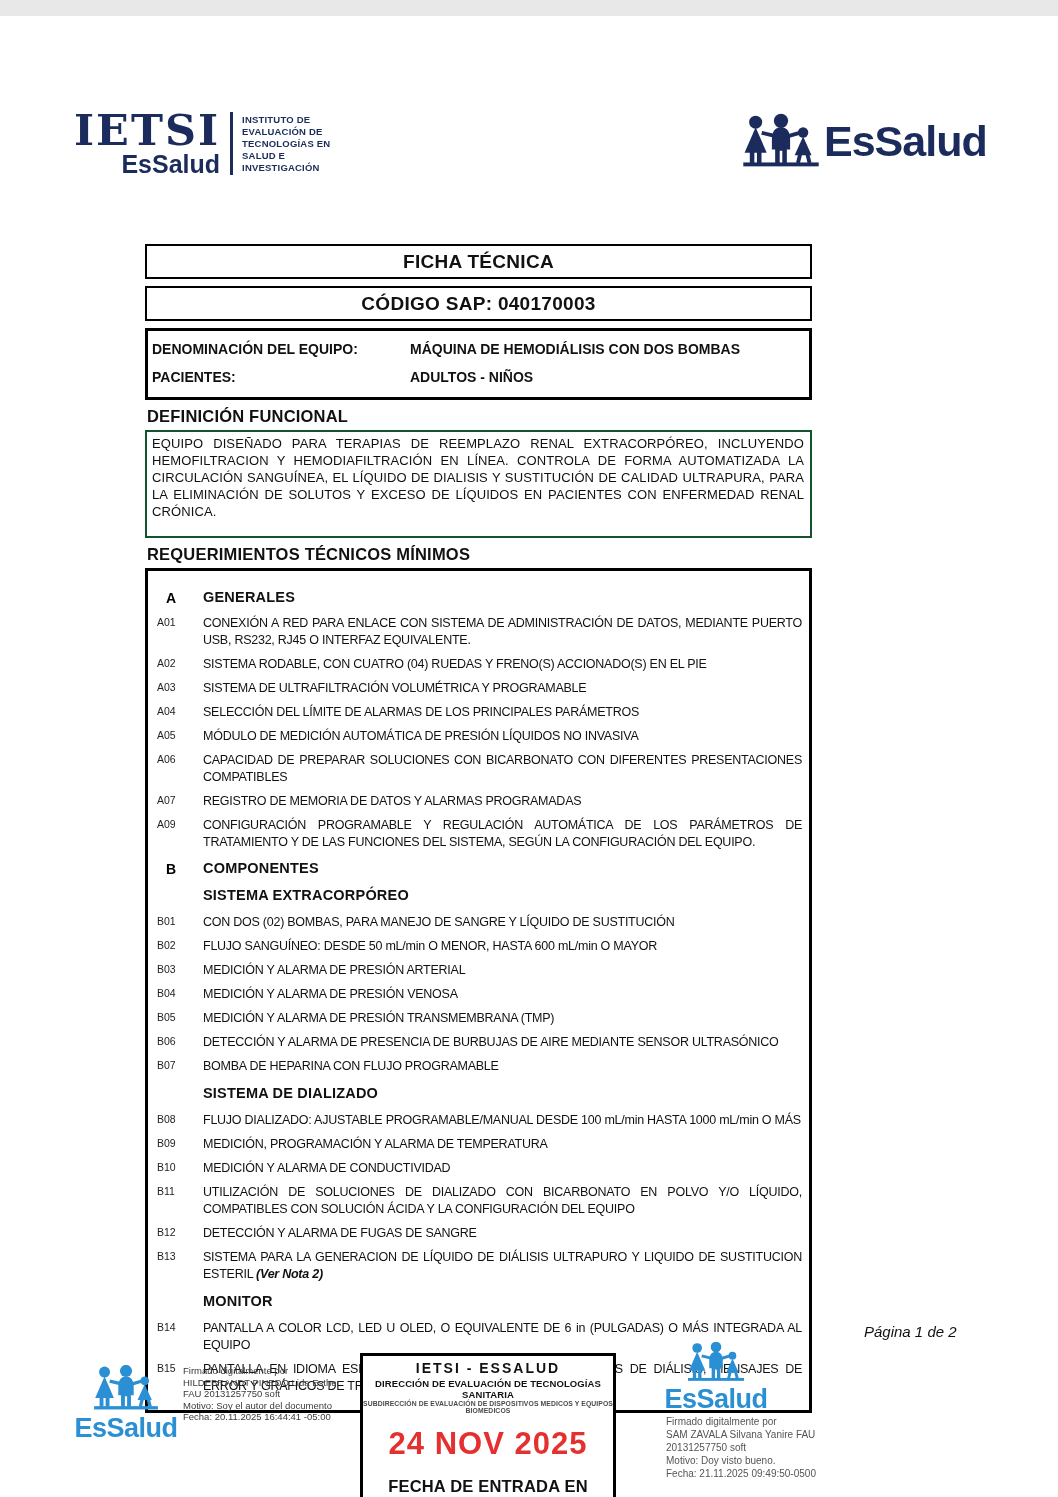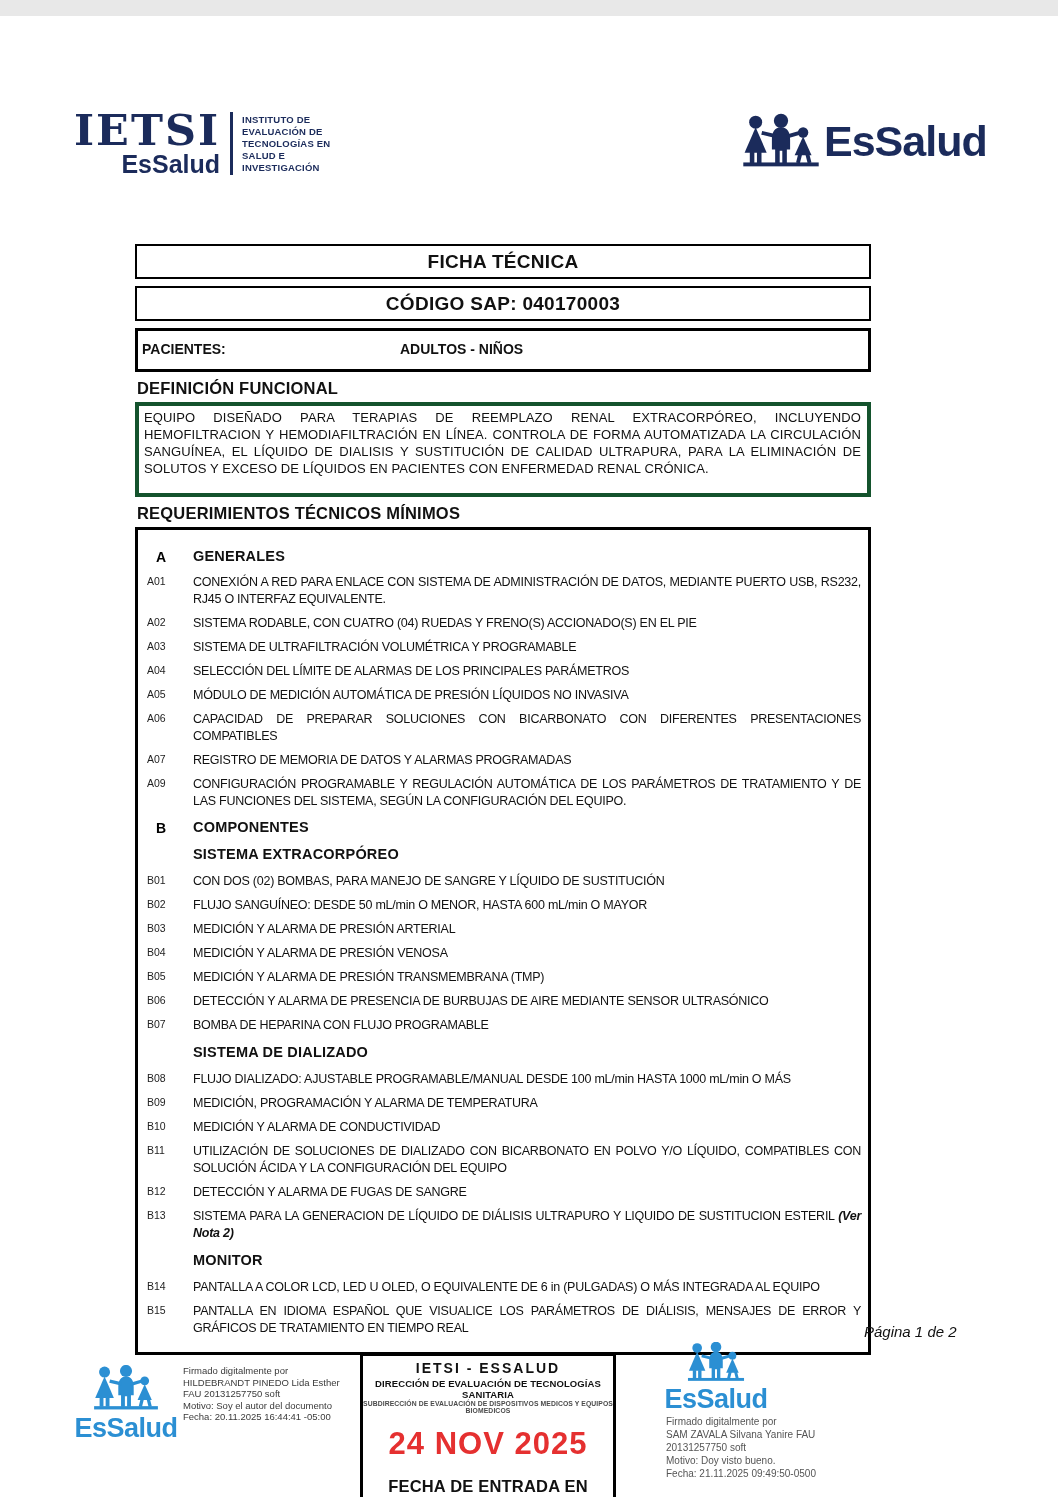--- a/index.html
+++ b/index.html
@@ -12,28 +12,28 @@
   .ietsi-logo{position:absolute;left:74px;top:94px;display:flex;align-items:stretch;color:#1b2b5b;}
   .ietsi-main{text-align:right;}
   .ietsi-word{font-family:"DejaVu Serif",serif;font-weight:bold;font-size:43px;line-height:40px;letter-spacing:2px;}
   .ietsi-sub{font-size:25px;font-weight:bold;line-height:26px;margin-top:1px;}
   .ietsi-divider{width:3px;background:#1b2b5b;margin:2px 9px 2px 10px;}
   .ietsi-tagline{font-size:9.5px;font-weight:bold;line-height:12px;align-self:center;letter-spacing:0.2px;}
   .essalud-top{position:absolute;left:742px;top:96px;display:flex;align-items:center;color:#1b2b5b;}
   .fam-top{width:78px;height:58px;}
   .wordmark-lg{font-size:43px;font-weight:bold;letter-spacing:-1px;margin-left:4px;}
   
-  .doc{position:absolute;left:135px;top:228px;width:736px;}
+  .doc{position:absolute;left:145px;top:228px;width:667px;}
   .bar-box{border:2px solid #000;height:31px;display:flex;align-items:center;justify-content:center;
     font-size:19px;font-weight:bold;margin-bottom:7px;letter-spacing:0.3px;}
   .info-box{border:3px solid #000;padding:4px 4px 6px 4px;margin-bottom:4px;}
   .info-row{display:flex;line-height:28px;font-weight:bold;font-size:14px;}
   .info-label{width:258px;flex-shrink:0;}
   .sec-heading{font-size:16.5px;font-weight:bold;margin:7px 0 4px 2px;letter-spacing:0.2px;}
-  .def-box{border:4px solid #14532d;padding:3px 6px 16px 5px;font-size:13px;line-height:17px;text-align:justify;letter-spacing:0.1px;}
+  .def-box{border:2px solid #14532d;padding:3px 6px 16px 5px;font-size:13px;line-height:17px;text-align:justify;letter-spacing:0.1px;}
   .req-box{border:3px solid #000;padding:9px 6px 8px 9px;margin-top:2px;}
   .req-row{display:flex;margin-bottom:7px;}
   .req-code{width:46px;flex-shrink:0;font-size:10.5px;color:#222;padding-top:1px;}
   .req-text{flex:1;font-size:12.5px;line-height:17px;text-align:justify;letter-spacing:-0.25px;padding-right:1px;}
   .req-row.section{margin-top:9px;margin-bottom:9px;}
   .req-row.section .req-code{font-size:14px;font-weight:bold;color:#000;padding-left:9px;box-sizing:border-box;}
   .req-row.section .req-text,.req-row.subsection .req-text{font-size:14.5px;font-weight:bold;text-align:left;letter-spacing:0.2px;}
   .req-row.subsection{margin-top:10px;margin-bottom:10px;}
   .note{font-weight:bold;font-style:italic;}
   
@@ -102,20 +102,24 @@
       </svg>
     <span class="wordmark-lg">EsSalud</span>
   </div>
 
   <div class="doc">
     <div class="bar-box">FICHA TÉCNICA</div>
     <div class="bar-box">CÓDIGO SAP: 040170003</div>
 
     <div class="info-box" id="info-rows">
         <div class="info-row">
+    <span class="info-label">DENOMINACIÓN DEL EQUIPO:</span>
+    <span class="info-value">MÁQUINA DE HEMODIÁLISIS CON DOS BOMBAS</span>
+  </div>
+        <div class="info-row">
     <span class="info-label">PACIENTES:</span>
     <span class="info-value">ADULTOS - NIÑOS</span>
   </div>
       </div>
 
     <div class="sec-heading">DEFINICIÓN FUNCIONAL</div>
     <div class="def-box">EQUIPO DISEÑADO PARA TERAPIAS DE REEMPLAZO RENAL EXTRACORPÓREO, INCLUYENDO HEMOFILTRACION Y HEMODIAFILTRACIÓN EN LÍNEA. CONTROLA DE FORMA AUTOMATIZADA LA CIRCULACIÓN SANGUÍNEA, EL LÍQUIDO DE DIALISIS Y SUSTITUCIÓN DE CALIDAD ULTRAPURA, PARA LA ELIMINACIÓN DE SOLUTOS Y EXCESO DE LÍQUIDOS EN PACIENTES CON ENFERMEDAD RENAL CRÓNICA.</div>
 
     <div class="sec-heading">REQUERIMIENTOS TÉCNICOS MÍNIMOS</div>
     <div class="req-box" id="req-rows">

